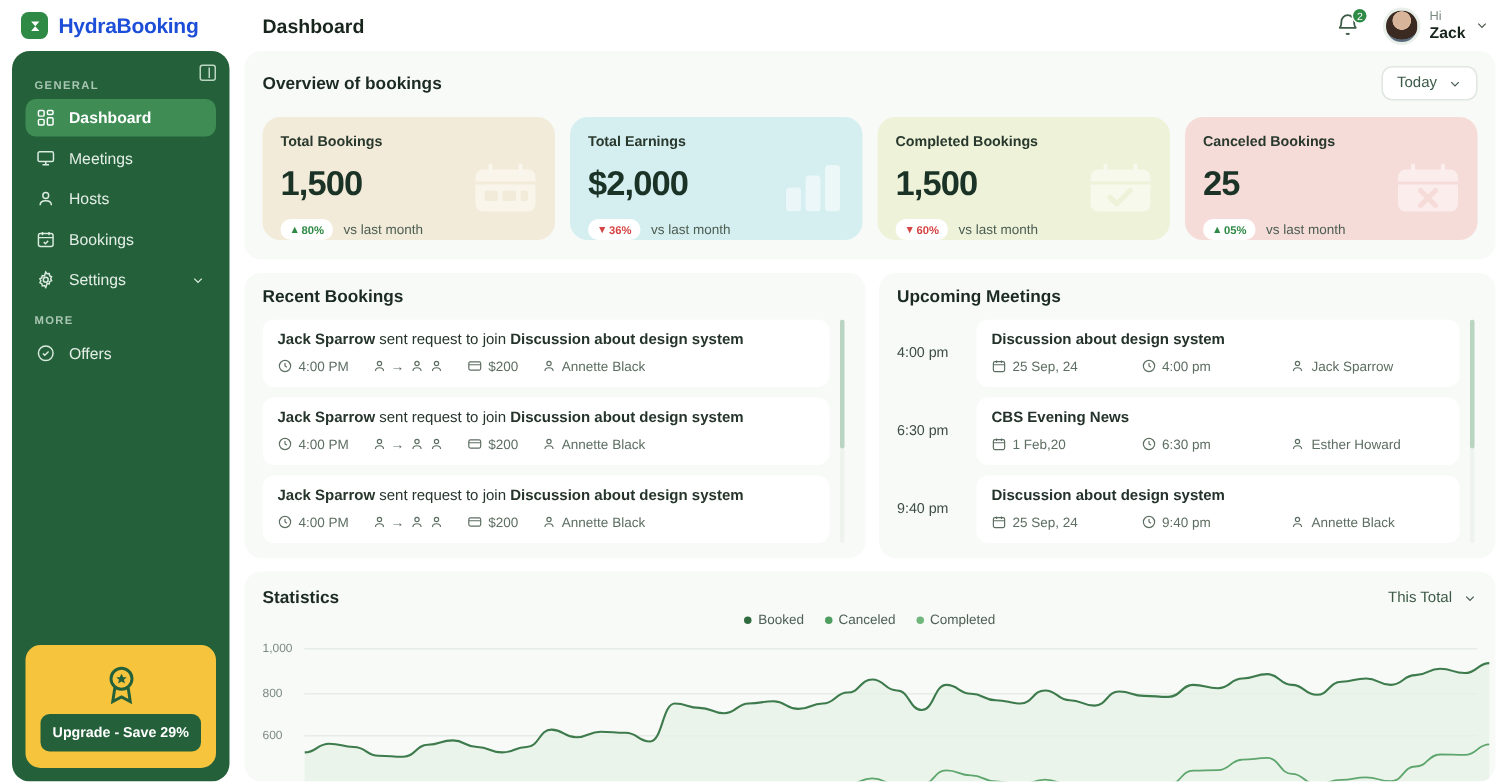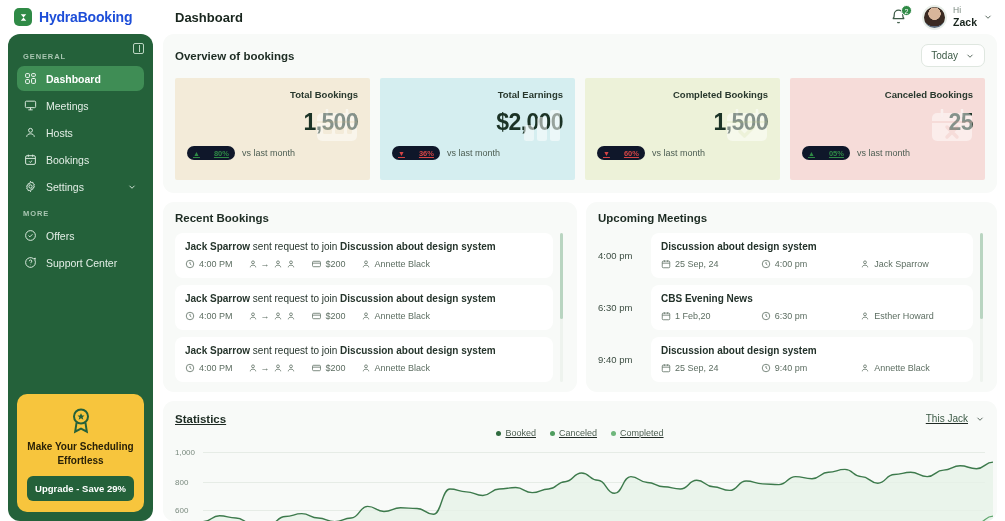--- a/index.html
+++ b/index.html
@@ -99,45 +99,45 @@
     background: #24613a; color: #ffffff;
     border: none; border-radius: 6px;
     padding: 7px 0; font-size: 9.5px; font-weight: bold;
     font-family: inherit; cursor: pointer;
   }
 
   
   .main { flex: 1; min-width: 0; display: flex; flex-direction: column; gap: 9px; }
   .panel { background: #f8faf8; border-radius: 11px; }
 
-  .overview { padding: 10px 12px 13px; text-align: right; }
+  .overview { padding: 10px 12px 13px; }
   .panel-head { display: flex; align-items: center; margin-bottom: 11px; }
   .panel-title { font-size: 11.5px; font-weight: bold; color: #1c2b22; }
   .dropdown {
     margin-left: auto;
     display: flex; align-items: center; gap: 7px;
     border: 1px solid #dfe7e0; background: #ffffff;
     border-radius: 7px; padding: 5px 9px;
     font-size: 10px; color: #3c5a46; cursor: pointer;
   }
   .cards { display: grid; grid-template-columns: repeat(4, 1fr); gap: 10px; }
   .card {
-    border-radius: 2px; padding: 11px 12px 20px;
+    border-radius: 12px; padding: 11px 12px 0;
     position: relative; overflow: hidden; min-height: 82px;
   }
   .card-label { font-size: 9.5px; font-weight: bold; color: #28382d; }
   .card-value {
     font-size: 23px; font-weight: bold; color: #1b3326;
     letter-spacing: -0.6px; margin: 9px 0 10px;
   }
   .card-foot { display: flex; align-items: center; gap: 7px; }
   .pill {
-    display: inline-flex; align-items: center; gap: 14px;
-    background: #0f172a; border-radius: 9px;
-    padding: 2.5px 6px; font-size: 7.5px; font-weight: bold; text-decoration: underline;
+    display: inline-flex; align-items: center; gap: 1px;
+    background: #ffffff; border-radius: 9px;
+    padding: 2.5px 6px; font-size: 7.5px; font-weight: bold;
   }
   .pill.up { color: #2f8a46; }
   .pill.down { color: #d64545; }
   .pill .arrow { font-size: 7px; line-height: 1; }
   .foot-note { font-size: 9px; color: #4c5d52; }
   .card-art {
     position: absolute; right: 11px; top: 31px;
     opacity: 0.55;
   }
 
@@ -172,21 +172,21 @@
   .meeting-card {
     flex: 1; background: #ffffff; border-radius: 8px;
     padding: 8px 10px 9px; min-width: 0;
   }
   .meeting-title { font-size: 10px; font-weight: bold; color: #23322a; margin-bottom: 7px; }
   .meeting-meta { display: flex; align-items: center; font-size: 9px; color: #5d6e62; }
   .meeting-meta .meta-item { width: 33%; }
   .meeting-meta .meta-item:last-child { justify-content: flex-start; }
 
   
-  .stats { padding: 10px 12px 0; flex: 1; min-height: 0; position: relative; overflow: hidden; text-decoration: underline; }
+  .stats { padding: 10px 12px 0; flex: 1; min-height: 0; position: relative; overflow: hidden; }
   .legend { display: flex; gap: 14px; justify-content: center; font-size: 9px; color: #4e6053; margin-top: 2px; }
   .legend span { display: flex; align-items: center; gap: 4px; }
   .dot { width: 5px; height: 5px; border-radius: 50%; display: block; }
   .chart-area { position: relative; margin-top: 6px; height: 100px; }
   .ytick {
     position: absolute; left: 0; font-size: 8px; color: #7a8a7f;
     transform: translateY(-50%);
   }
   .gridline { position: absolute; left: 28px; right: 0; height: 1px; background: #e6ece6; }
   svg.curve { position: absolute; left: 28px; top: 0; right: 0; }
@@ -282,36 +282,27 @@
     <div class="nav-group-label">MORE</div>
 
     <div class="nav-item">
       <svg class="nav-icon" viewBox="0 0 24 24" fill="none" stroke="#dcebe0" stroke-width="1.8">
         <circle cx="12" cy="12" r="9"></circle>
           <path d="M8.5 12.2l2.3 2.3 4.7-4.7"></path>
       </svg>
       <span>Offers</span>
     </div>
 
-    <div class="nav-item">
-      <svg class="nav-icon" viewBox="0 0 24 24" fill="none" stroke="#dcebe0" stroke-width="1.8">
-        <path d="M21 12a9 9 0 1 1-3.2-6.9L21 4l-1 3.4A8.9 8.9 0 0 1 21 12z"></path>
-          <path d="M9.8 9.6a2.3 2.3 0 1 1 3 2.2v1.4"></path>
-          <circle cx="12.3" cy="16.2" r=".7" fill="#dcebe0" stroke="none"></circle>
-      </svg>
-      <span>Support Center</span>
-    </div>
 
     <div class="promo">
       <svg class="promo-badge-icon" width="28" height="28" viewBox="0 0 24 24" fill="none" stroke="#24613a" stroke-width="1.7">
         <circle cx="12" cy="9" r="6"></circle>
           <path d="M8.2 14.2L7 22l5-2.6L17 22l-1.2-7.8"></path>
         <path d="M12 6.2l1 2h2l-1.6 1.4.6 2.1-2-1.2-2 1.2.6-2.1L9 8.2h2z" fill="#24613a" stroke="none"></path>
       </svg>
-      <div class="promo-title">Make Your Scheduling Effortless</div>
       <button class="promo-btn">Upgrade - Save 29%</button>
     </div>
   </nav>
 
   <div class="main">
 
     <section class="panel overview">
       <div class="panel-head">
         <div class="panel-title">Overview of bookings</div>
         <div class="dropdown">
@@ -642,21 +633,21 @@
               <div class="thumb"></div>
             </div>
         </div>
       </section>
     </div>
 
     <section class="panel stats">
       <div class="panel-head" style="margin-bottom:0">
         <div class="panel-title">Statistics</div>
         <div class="dropdown" style="border:none;background:transparent;padding:2px 0">
-          <span>This Jack</span>
+          <span>This Total</span>
           <svg width="10" height="10" viewBox="0 0 24 24" fill="none" stroke="#4c5d52" stroke-width="2.2">
               <path d="M6 9l6 6 6-6"></path>
             </svg>
         </div>
       </div>
 
       <div class="legend">
         <span>
             <i class="dot" style="background:#2f6b3f"></i>
             <span>Booked</span>

